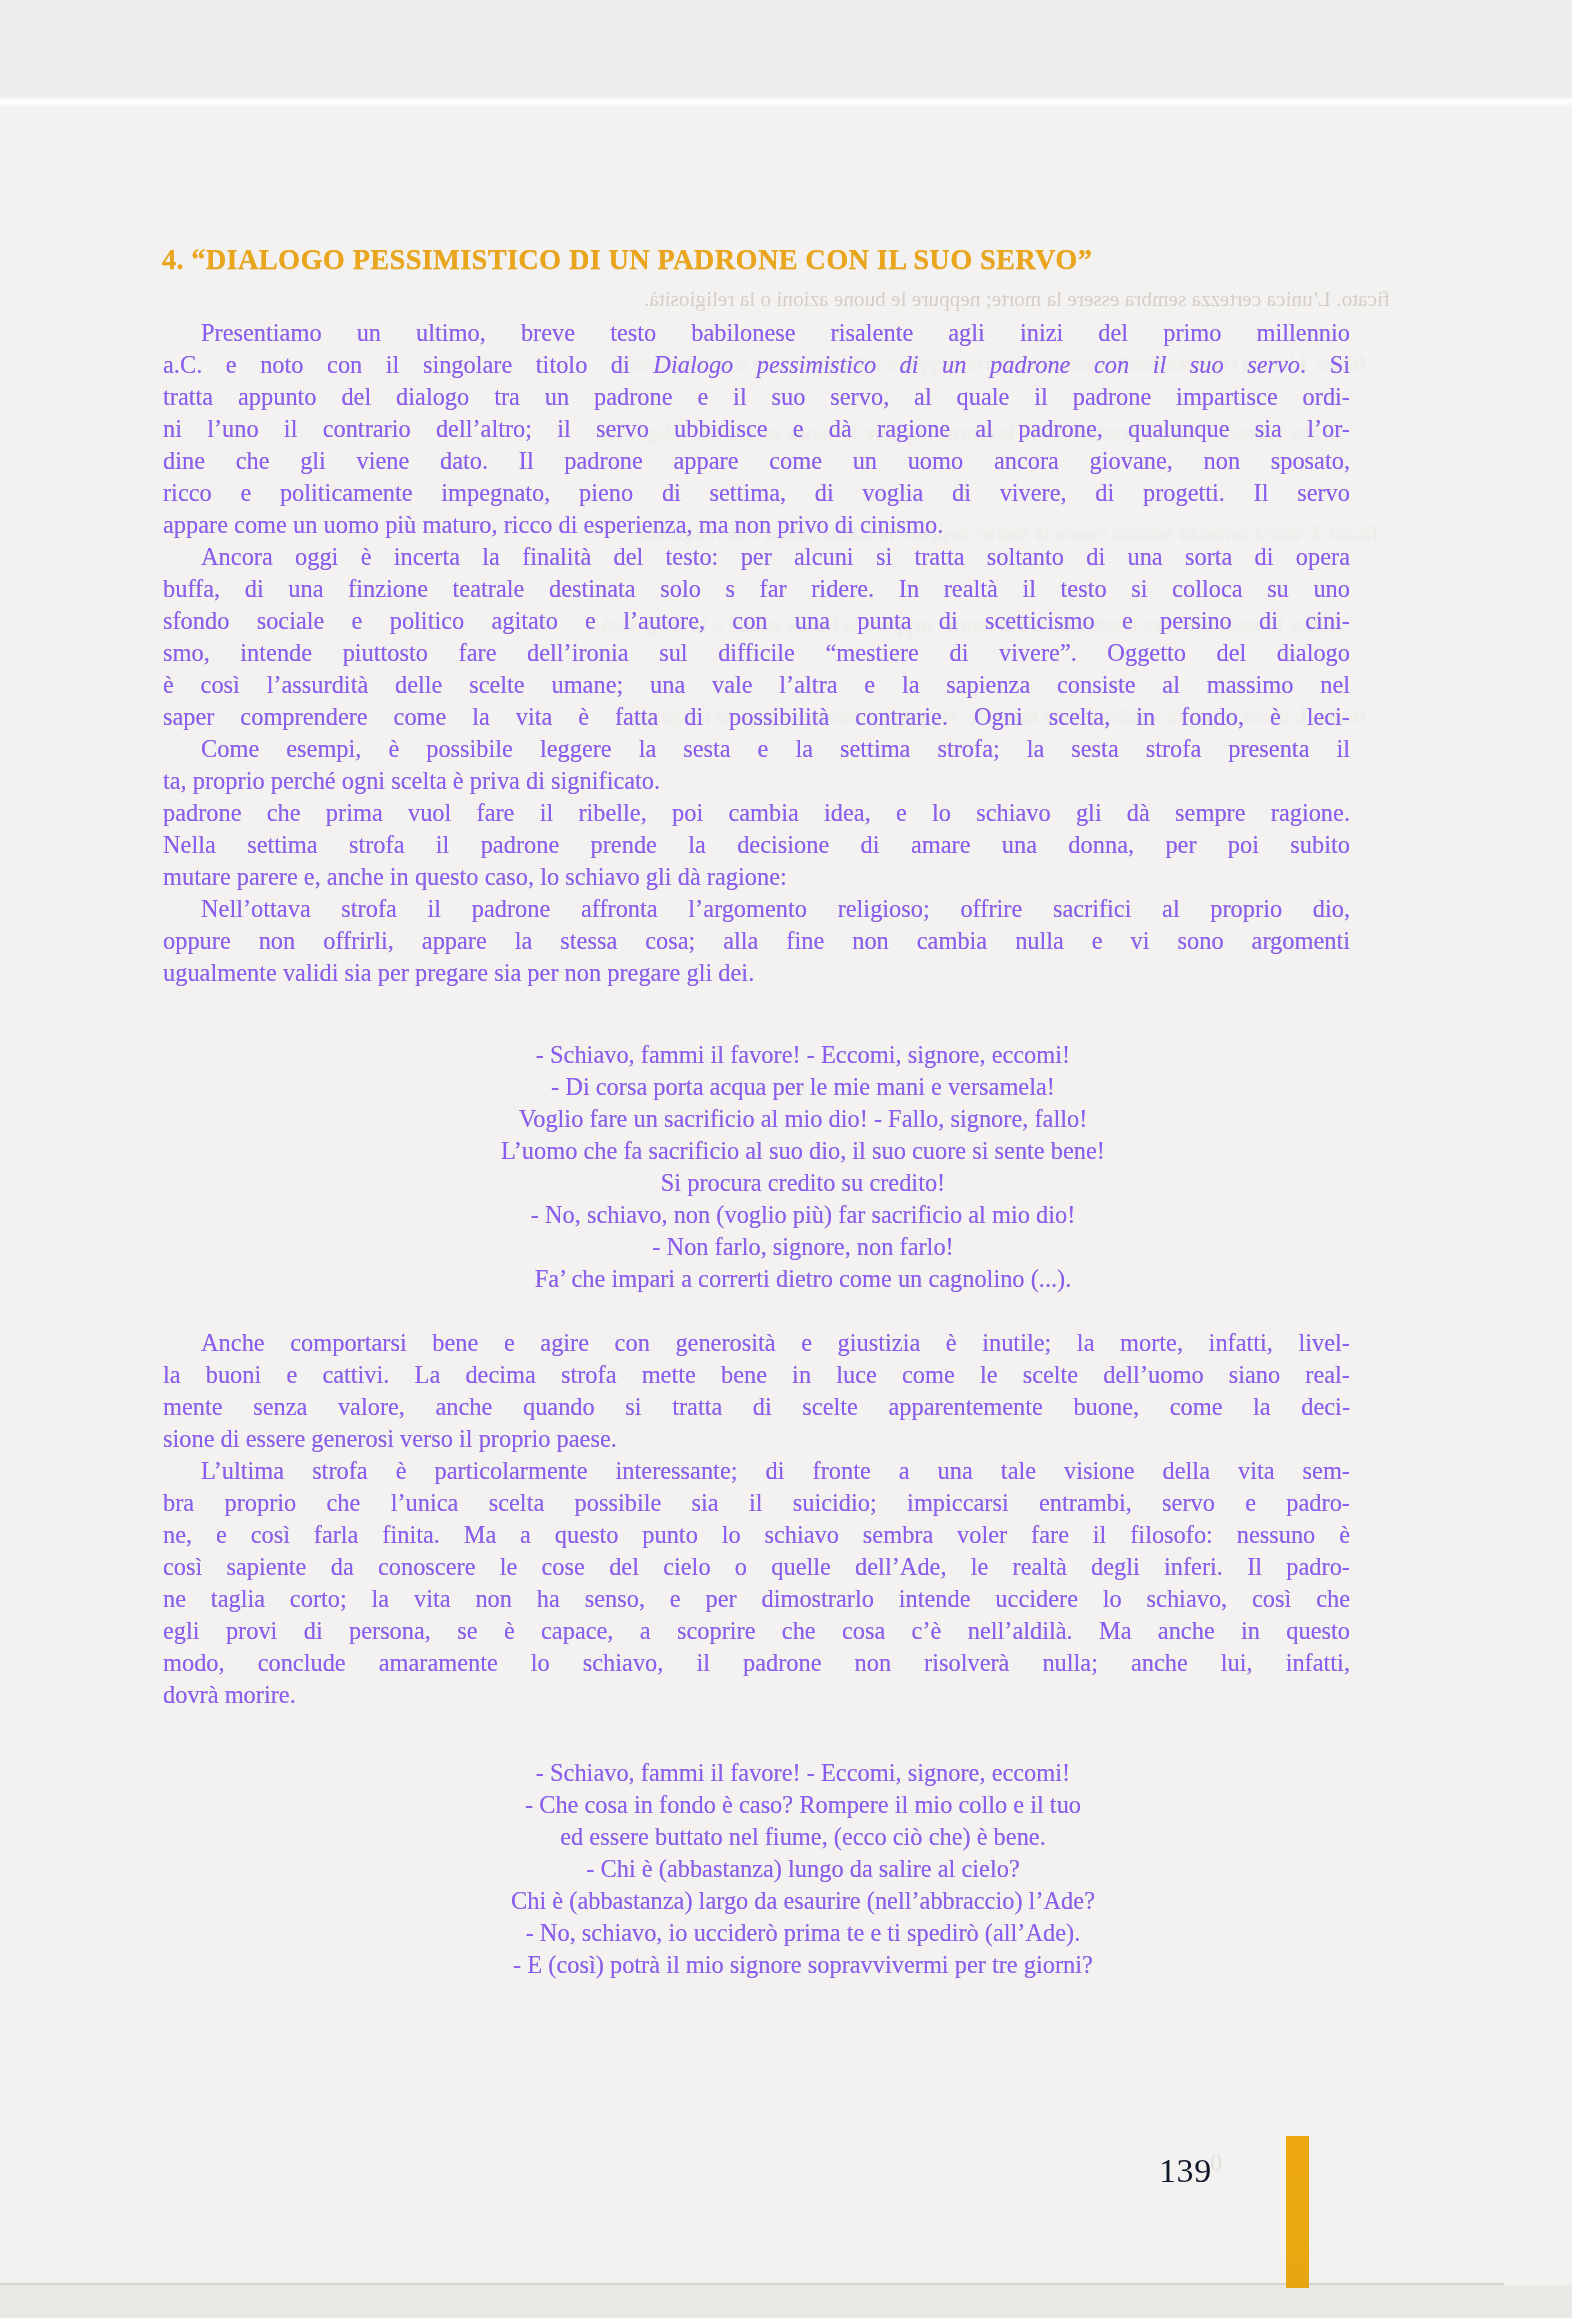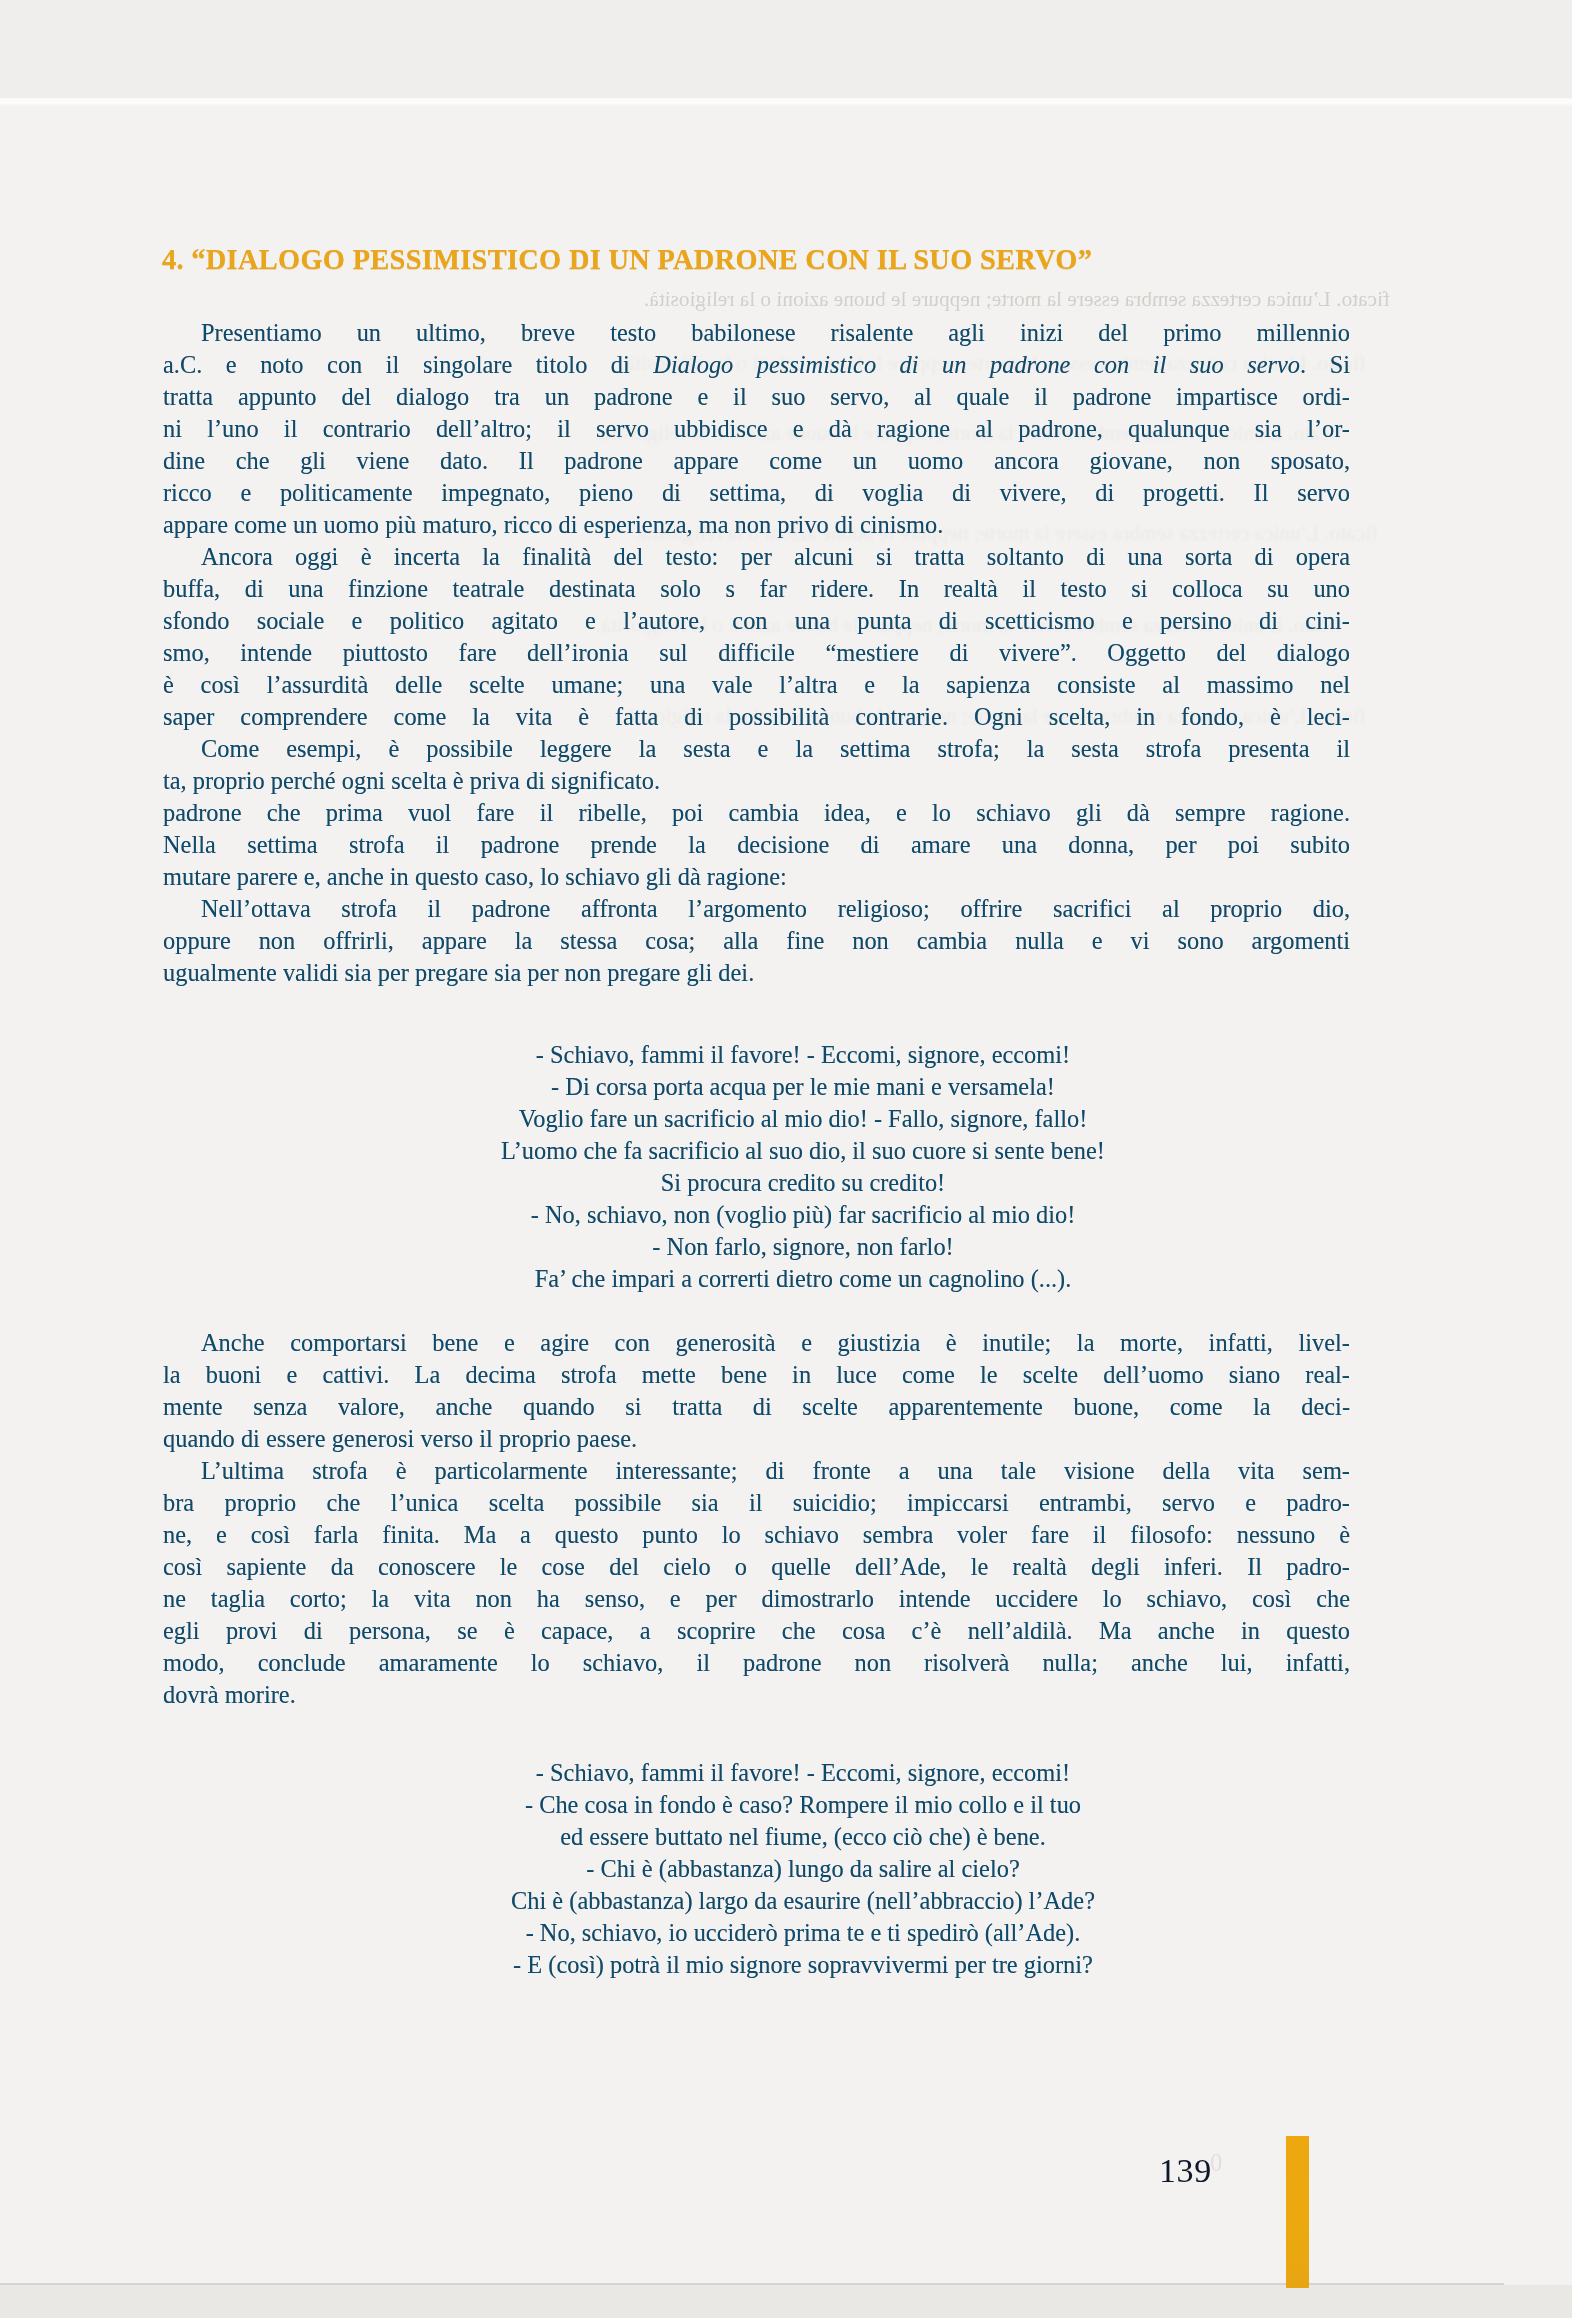--- a/index.html
+++ b/index.html
@@ -37,21 +37,21 @@
     opacity:.30;filter:blur(0.4px);}
   .ghost-faint{width:1000px;opacity:.07;filter:blur(1.3px);}
   .gf1{left:366px;top:351px;} .gf2{left:342px;top:421px;}
   .gf3{left:378px;top:521px;} .gf4{left:342px;top:613px;}
   .gf5{left:366px;top:704px;}
   .ghost-pagenum{left:1210px;top:2149px;font-size:24.4px;opacity:.16;filter:blur(0.6px);}
 
   
   .text-column{
     position:absolute;left:163px;top:317px;width:1187px;
-    color:#0c4a6e;font-size:24.4px;
+    color:#8b5cf6;font-size:24.4px;
     text-shadow:0 0 0.4px rgba(87,72,63,.45);
   }
   .bl{height:32px;line-height:32px;text-align:justify;text-align-last:left;}
   .bl.full{text-align-last:justify;}
   .bl.indent{text-indent:38px;}
   .vl{height:32px;line-height:32px;padding-left:93px;text-align:center;font-family:Liberation Serif, serif;}
   .gap{width:100%;}
   .text-column i{font-style:italic;}
 
   .page-number{
@@ -106,21 +106,21 @@
     <div class="vl">Voglio fare un sacrificio al mio dio! - Fallo, signore, fallo!</div>
     <div class="vl">L’uomo che fa sacrificio al suo dio, il suo cuore si sente bene!</div>
     <div class="vl">Si procura credito su credito!</div>
     <div class="vl">- No, schiavo, non (voglio più) far sacrificio al mio dio!</div>
     <div class="vl">- Non farlo, signore, non farlo!</div>
     <div class="vl">Fa’ che impari a correrti dietro come un cagnolino (...).</div>
     <div class="gap" style="height: 32px;"></div>
     <div class="bl full indent">Anche comportarsi bene e agire con generosità e giustizia è inutile; la morte, infatti, livel-</div>
     <div class="bl full">la buoni e cattivi. La decima strofa mette bene in luce come le scelte dell’uomo siano real-</div>
     <div class="bl full">mente senza valore, anche quando si tratta di scelte apparentemente buone, come la deci-</div>
-    <div class="bl">quando di essere generosi verso il proprio paese.</div>
+    <div class="bl">sione di essere generosi verso il proprio paese.</div>
     <div class="bl full indent">L’ultima strofa è particolarmente interessante; di fronte a una tale visione della vita sem-</div>
     <div class="bl full">bra proprio che l’unica scelta possibile sia il suicidio; impiccarsi entrambi, servo e padro-</div>
     <div class="bl full">ne, e così farla finita. Ma a questo punto lo schiavo sembra voler fare il filosofo: nessuno è</div>
     <div class="bl full">così sapiente da conoscere le cose del cielo o quelle dell’Ade, le realtà degli inferi. Il padro-</div>
     <div class="bl full">ne taglia corto; la vita non ha senso, e per dimostrarlo intende uccidere lo schiavo, così che</div>
     <div class="bl full">egli provi di persona, se è capace, a scoprire che cosa c’è nell’aldilà. Ma anche in questo</div>
     <div class="bl full">modo, conclude amaramente lo schiavo, il padrone non risolverà nulla; anche lui, infatti,</div>
     <div class="bl">dovrà morire.</div>
     <div class="gap" style="height: 46px;"></div>
     <div class="vl">- Schiavo, fammi il favore! - Eccomi, signore, eccomi!</div>

